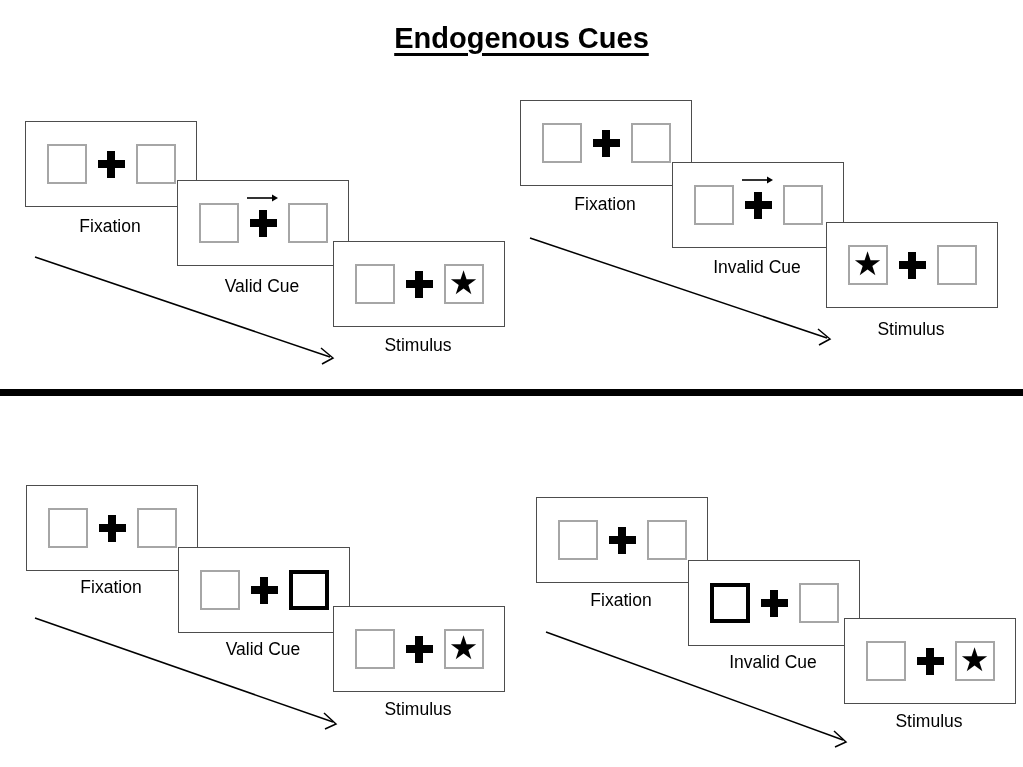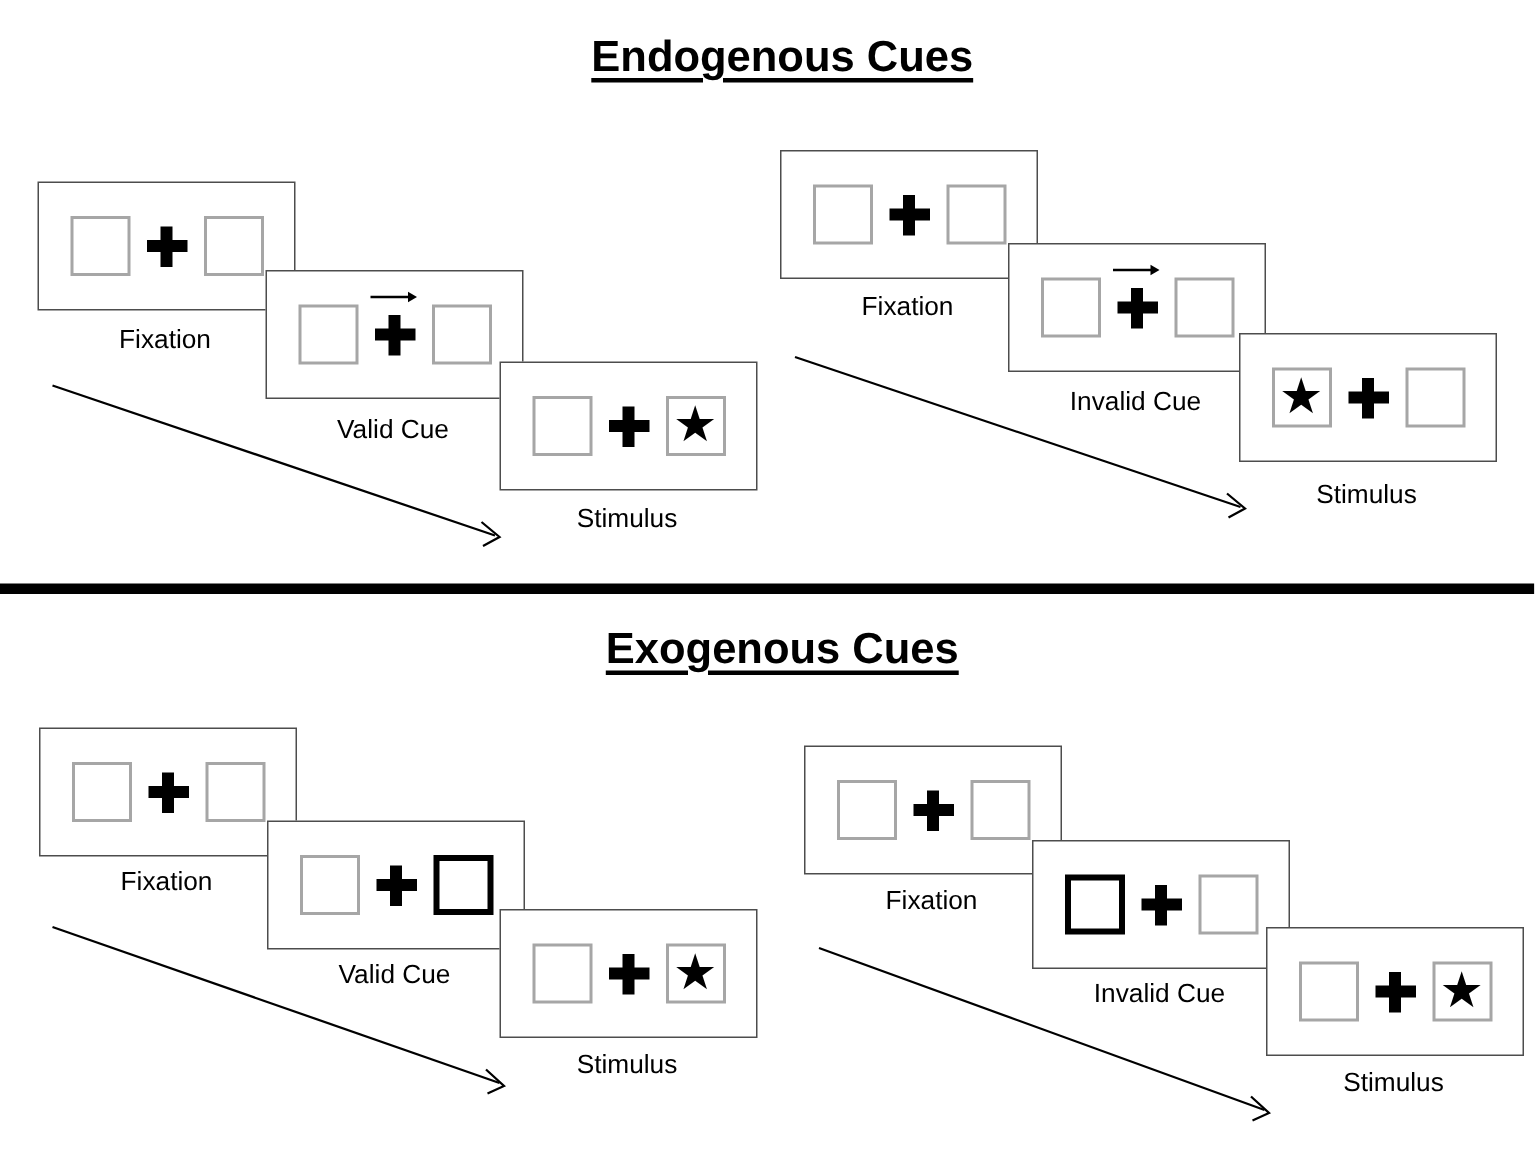--- a/index.html
+++ b/index.html
@@ -124,21 +124,20 @@
       </div>
     <div class="plus-wrap">
         <div class="plus"></div>
       </div>
     <div class="sq"></div>
   </div>
   <div class="plabel" style="left:826px;top:319px;">Stimulus</div>
 
   <div class="divider" style="top:389px;"></div>
 
-  <div class="sec-title" style="top:417px;">Exogenous Cues</div>
 
   <div class="panel" style="left:26px;top:485px;">
     <div class="sq"></div>
     <div class="plus-wrap">
         <div class="plus"></div>
       </div>
     <div class="sq"></div>
   </div>
   <div class="plabel" style="left:26px;top:577px;">Fixation</div>
 

